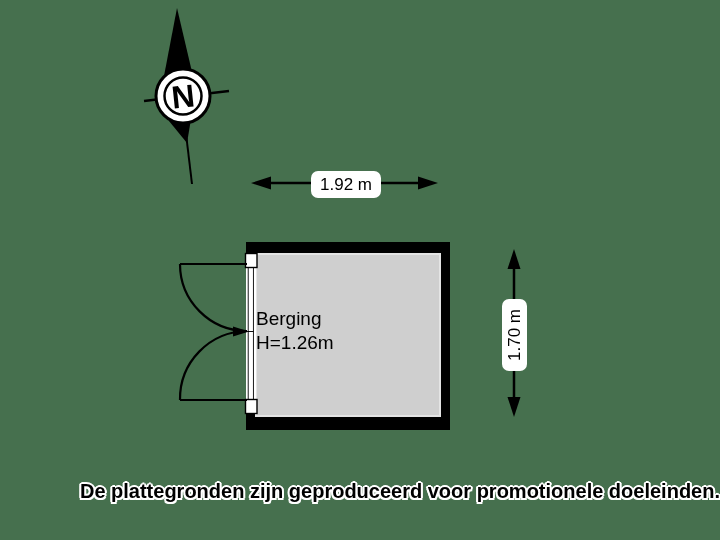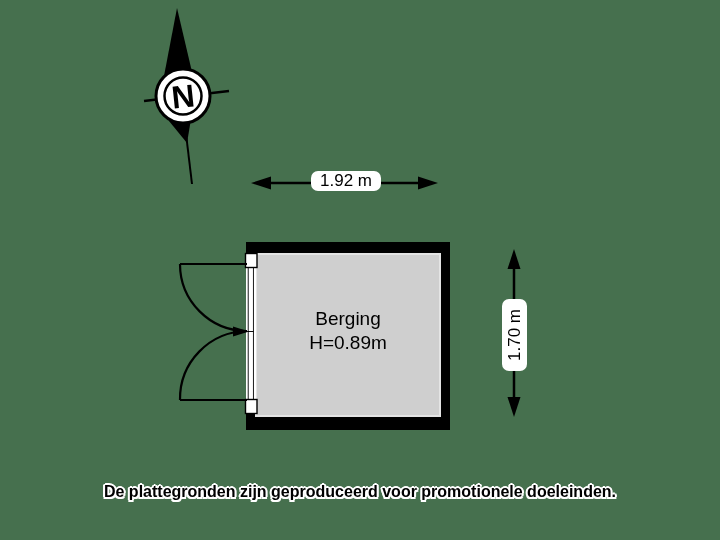--- a/index.html
+++ b/index.html
@@ -28,32 +28,32 @@
   .compass-n{
     font-family:"Liberation Sans",sans-serif;font-size:32px;font-weight:700;
     fill:var(--text);text-anchor:middle;
   }
   
   .dim-label{
     position:absolute;background:var(--label-bg);border-radius:7px;
     display:flex;align-items:center;justify-content:center;
     font-size:17px;color:var(--text);
   }
-  .dim-label-w{left:311px;top:171px;width:70px;height:20px;}
+  .dim-label-w{left:311px;top:171px;width:70px;height:27px;}
   .dim-label-h{left:502px;top:299px;width:25px;height:72px;}
   .dim-label-h .rot{transform:rotate(-90deg);white-space:nowrap;}
   
   .room-label{
     position:absolute;left:256px;top:307px;width:184px;
-    text-align:center;font-size:19px;line-height:24px;color:var(--text);
+    font-size:19px;line-height:24px;color:var(--text);
   }
   
   .disclaimer{
-    position:absolute;left:0;top:481px;width:720px;text-align:center;
-    font-size:16px;font-weight:bold;line-height:21.5px;color:var(--text);
+    position:absolute;left:0;top:481px;width:720px;text-align:right;
+    font-size:20px;font-weight:bold;line-height:21.5px;color:var(--text);
     text-shadow:
       -1.5px -1.5px 0 var(--halo), 1.5px -1.5px 0 var(--halo),
       -1.5px  1.5px 0 var(--halo), 1.5px  1.5px 0 var(--halo),
       -2px 0 0 var(--halo), 2px 0 0 var(--halo),
       0 -2px 0 var(--halo), 0 2px 0 var(--halo);
   }
 </style>
 </head>
 <body>
 
@@ -104,20 +104,20 @@
   </svg>
 
   <div class="dim-label dim-label-w">1.92 m</div>
 
   <div class="dim-label dim-label-h">
     <span class="rot">1.70 m</span>
   </div>
 
   <div class="room-label">
     <div>Berging</div>
-    <div>H=0.89m</div>
+    <div>H=1.26m</div>
   </div>
 
   <div class="disclaimer">
     <div>De plattegronden zijn geproduceerd voor promotionele doeleinden.</div>
   </div>
 
 </div>
 
 </body></html>

